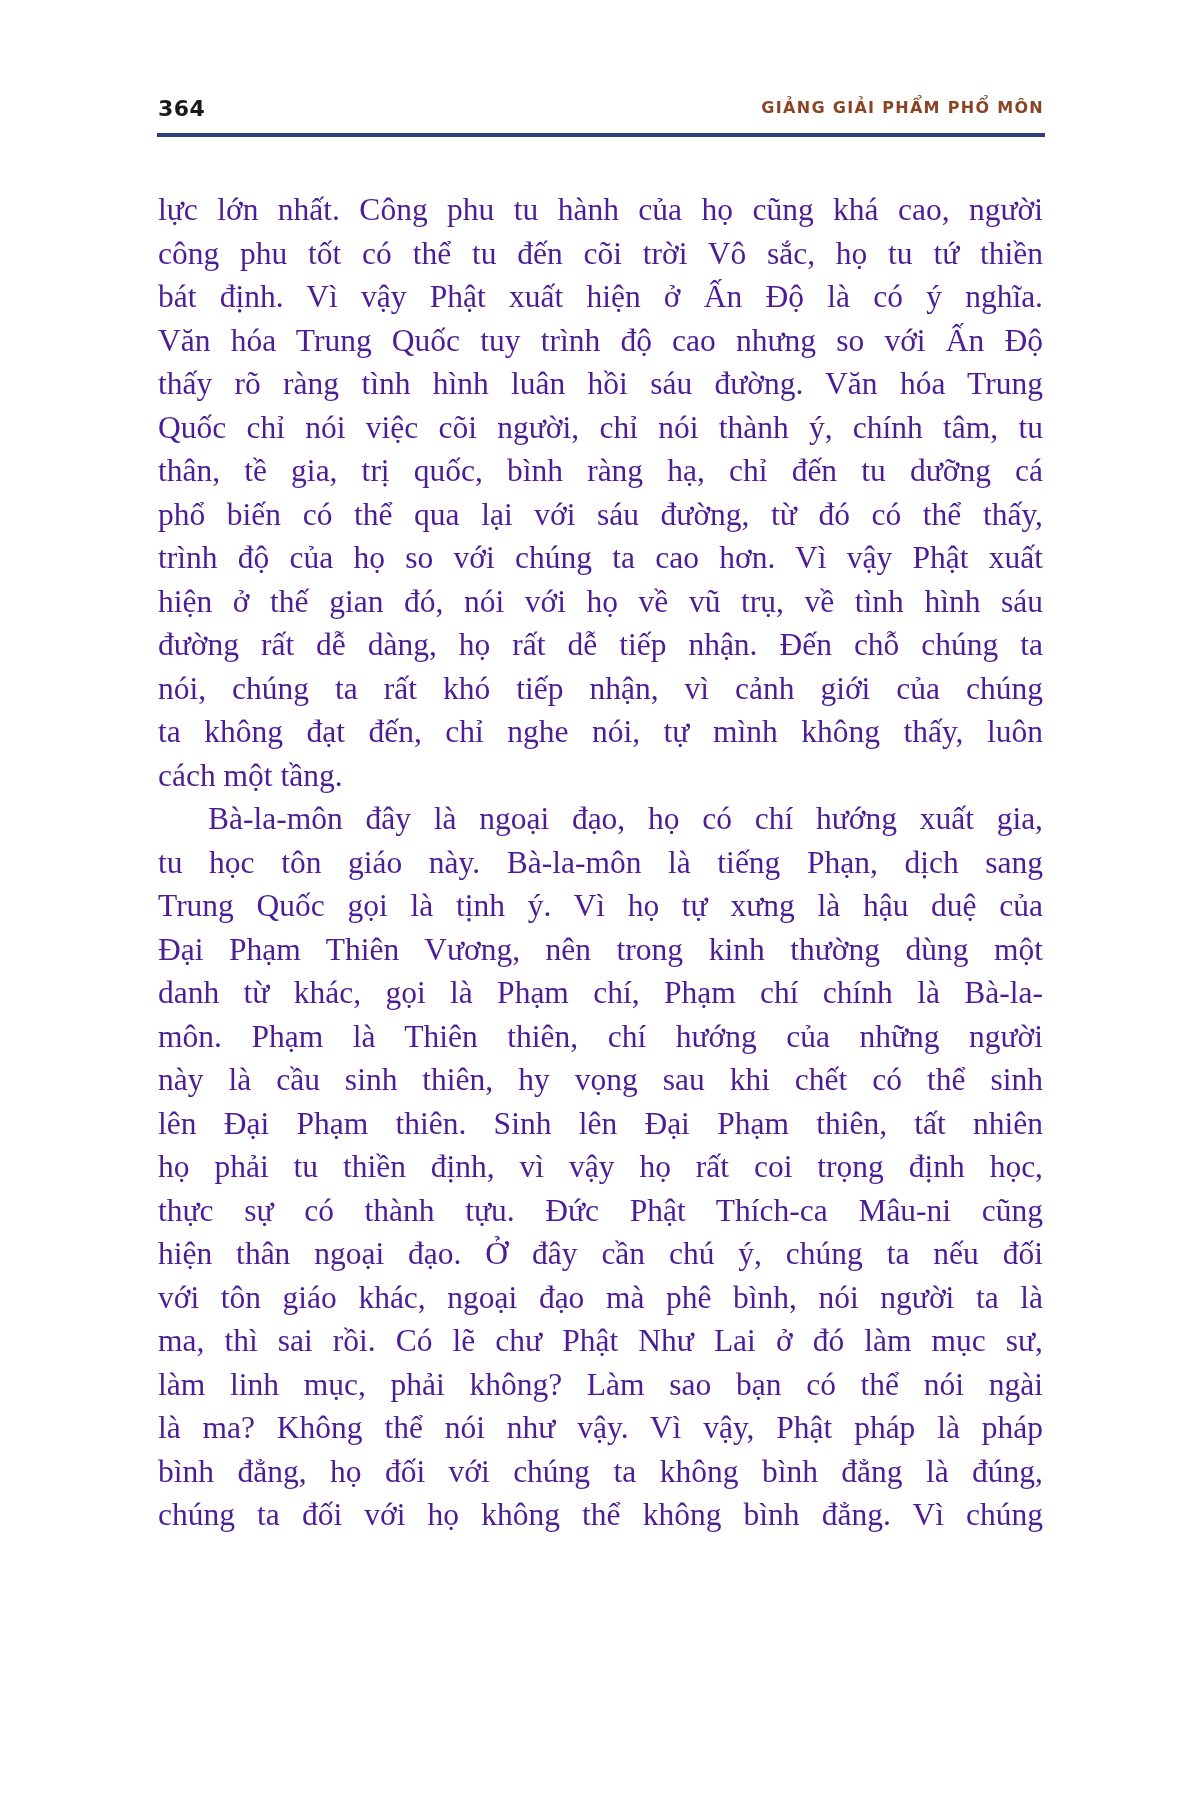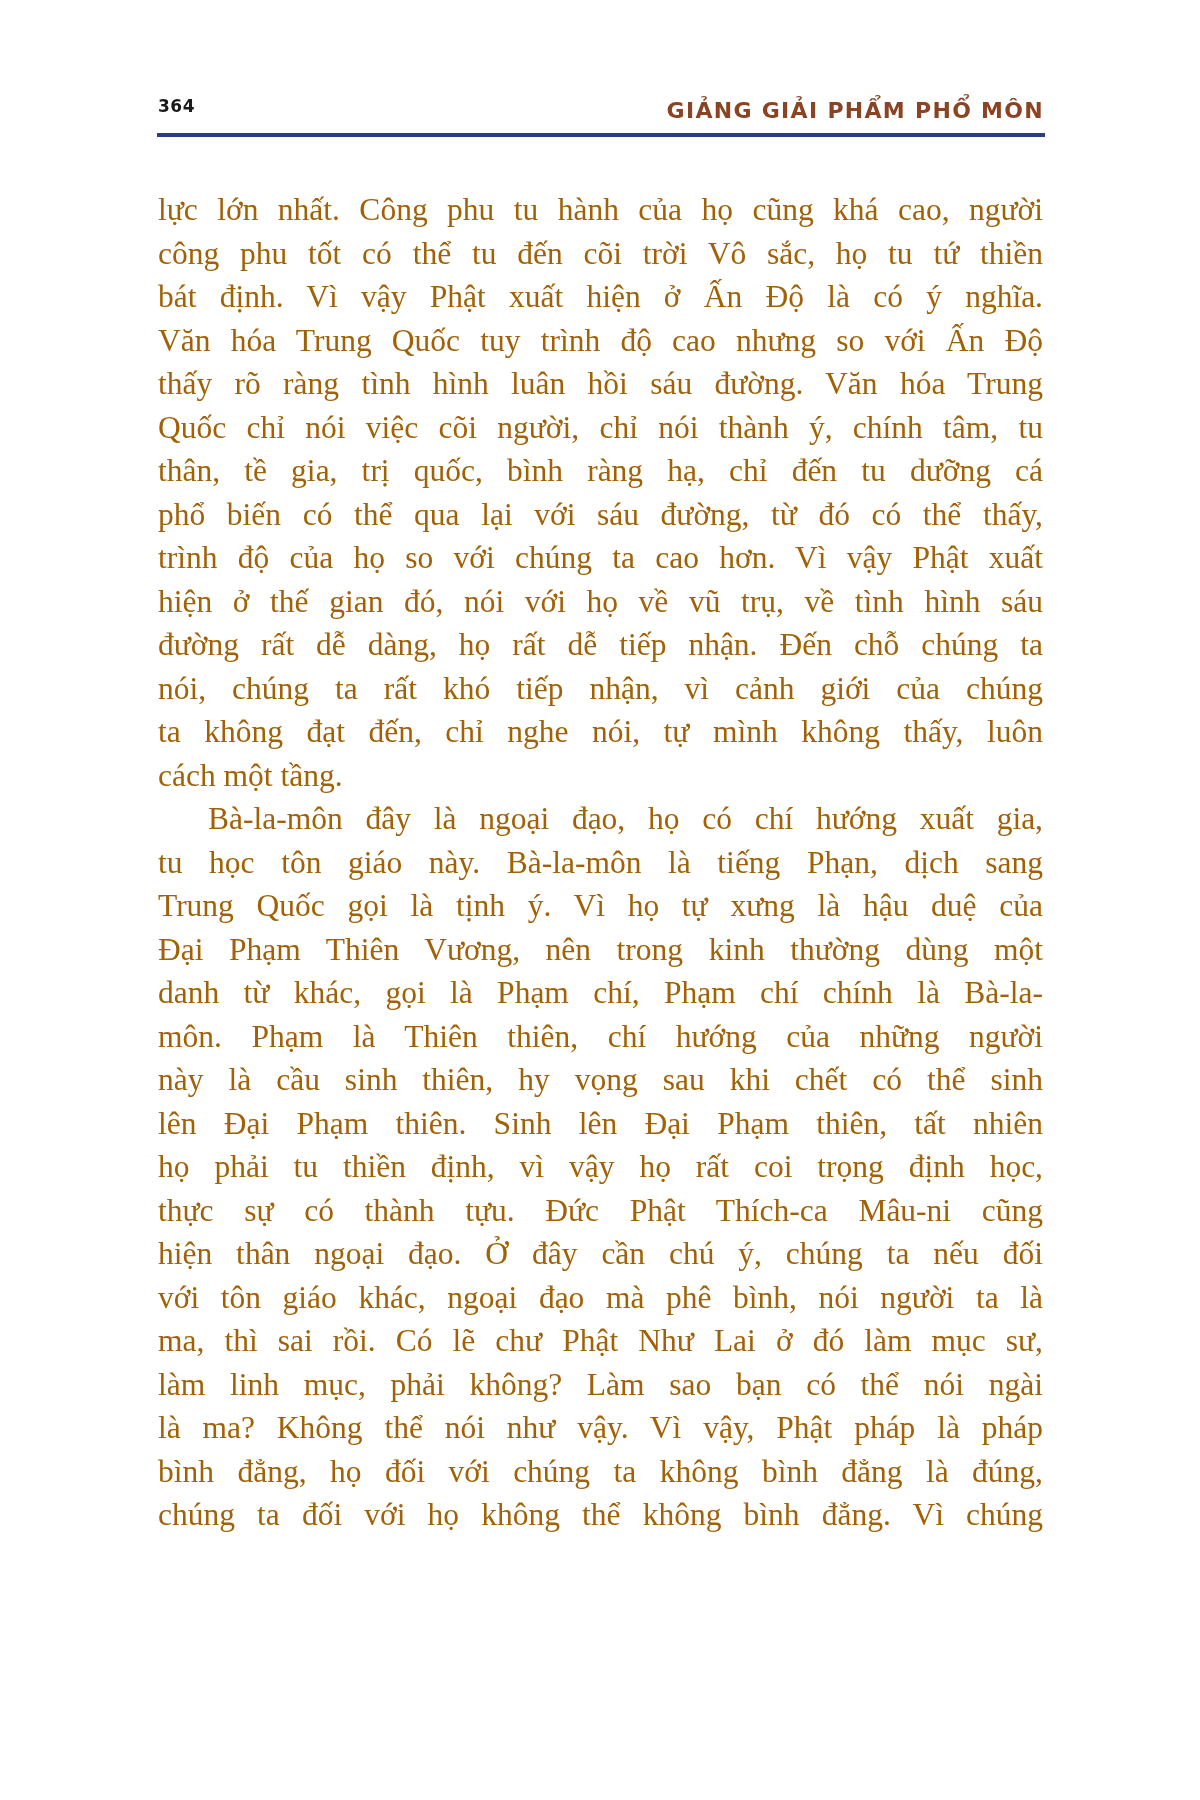--- a/index.html
+++ b/index.html
@@ -1,21 +1,21 @@
 <!DOCTYPE html>
 <html><head>
 <meta charset="utf-8">
 <style>
   html, body { margin:0; padding:0; background:#ffffff; }
   body { width:1200px; height:1800px; position:relative; overflow:hidden; }
   .page-header { position:absolute; left:157px; top:96px; width:887px; height:30px; }
-  .page-number { position:absolute; left:1px; top:0; font-family:"DejaVu Sans", sans-serif; font-weight:bold; font-size:17px; color:#1a1a1a; letter-spacing:0.5px; }
-  .running-title { position:absolute; right:0; top:2px; font-family:"DejaVu Sans", sans-serif; font-weight:bold; font-size:22px; color:#8a4424; letter-spacing:1.3px; }
+  .page-number { position:absolute; left:1px; top:0; font-family:"DejaVu Sans", sans-serif; font-weight:bold; font-size:22px; color:#1a1a1a; letter-spacing:0.5px; }
+  .running-title { position:absolute; right:0; top:2px; font-family:"DejaVu Sans", sans-serif; font-weight:bold; font-size:16px; color:#8a4424; letter-spacing:1.3px; }
   .header-rule { position:absolute; left:157px; top:133px; width:888px; height:4px; background:#2b3f7e; }
-  .body-text { position:absolute; left:158px; top:188px; width:885px; font-family:"Liberation Serif", serif; font-size:31.5px; line-height:43.5px; color:#a16207; text-align:justify; }
+  .body-text { position:absolute; left:158px; top:188px; width:885px; font-family:"Liberation Serif", serif; font-size:31.5px; line-height:43.5px; color:#4c1d95; text-align:justify; }
   .para { margin:0; }
   .para + .para { }
   .line { display:block; text-align:justify; text-align-last:justify; white-space:nowrap; }
   .line.last { text-align-last:left; }
   .para.indent .line:first-child { text-indent:50px; }
 </style>
 </head>
 <body>
 
 <div class="page-header">

